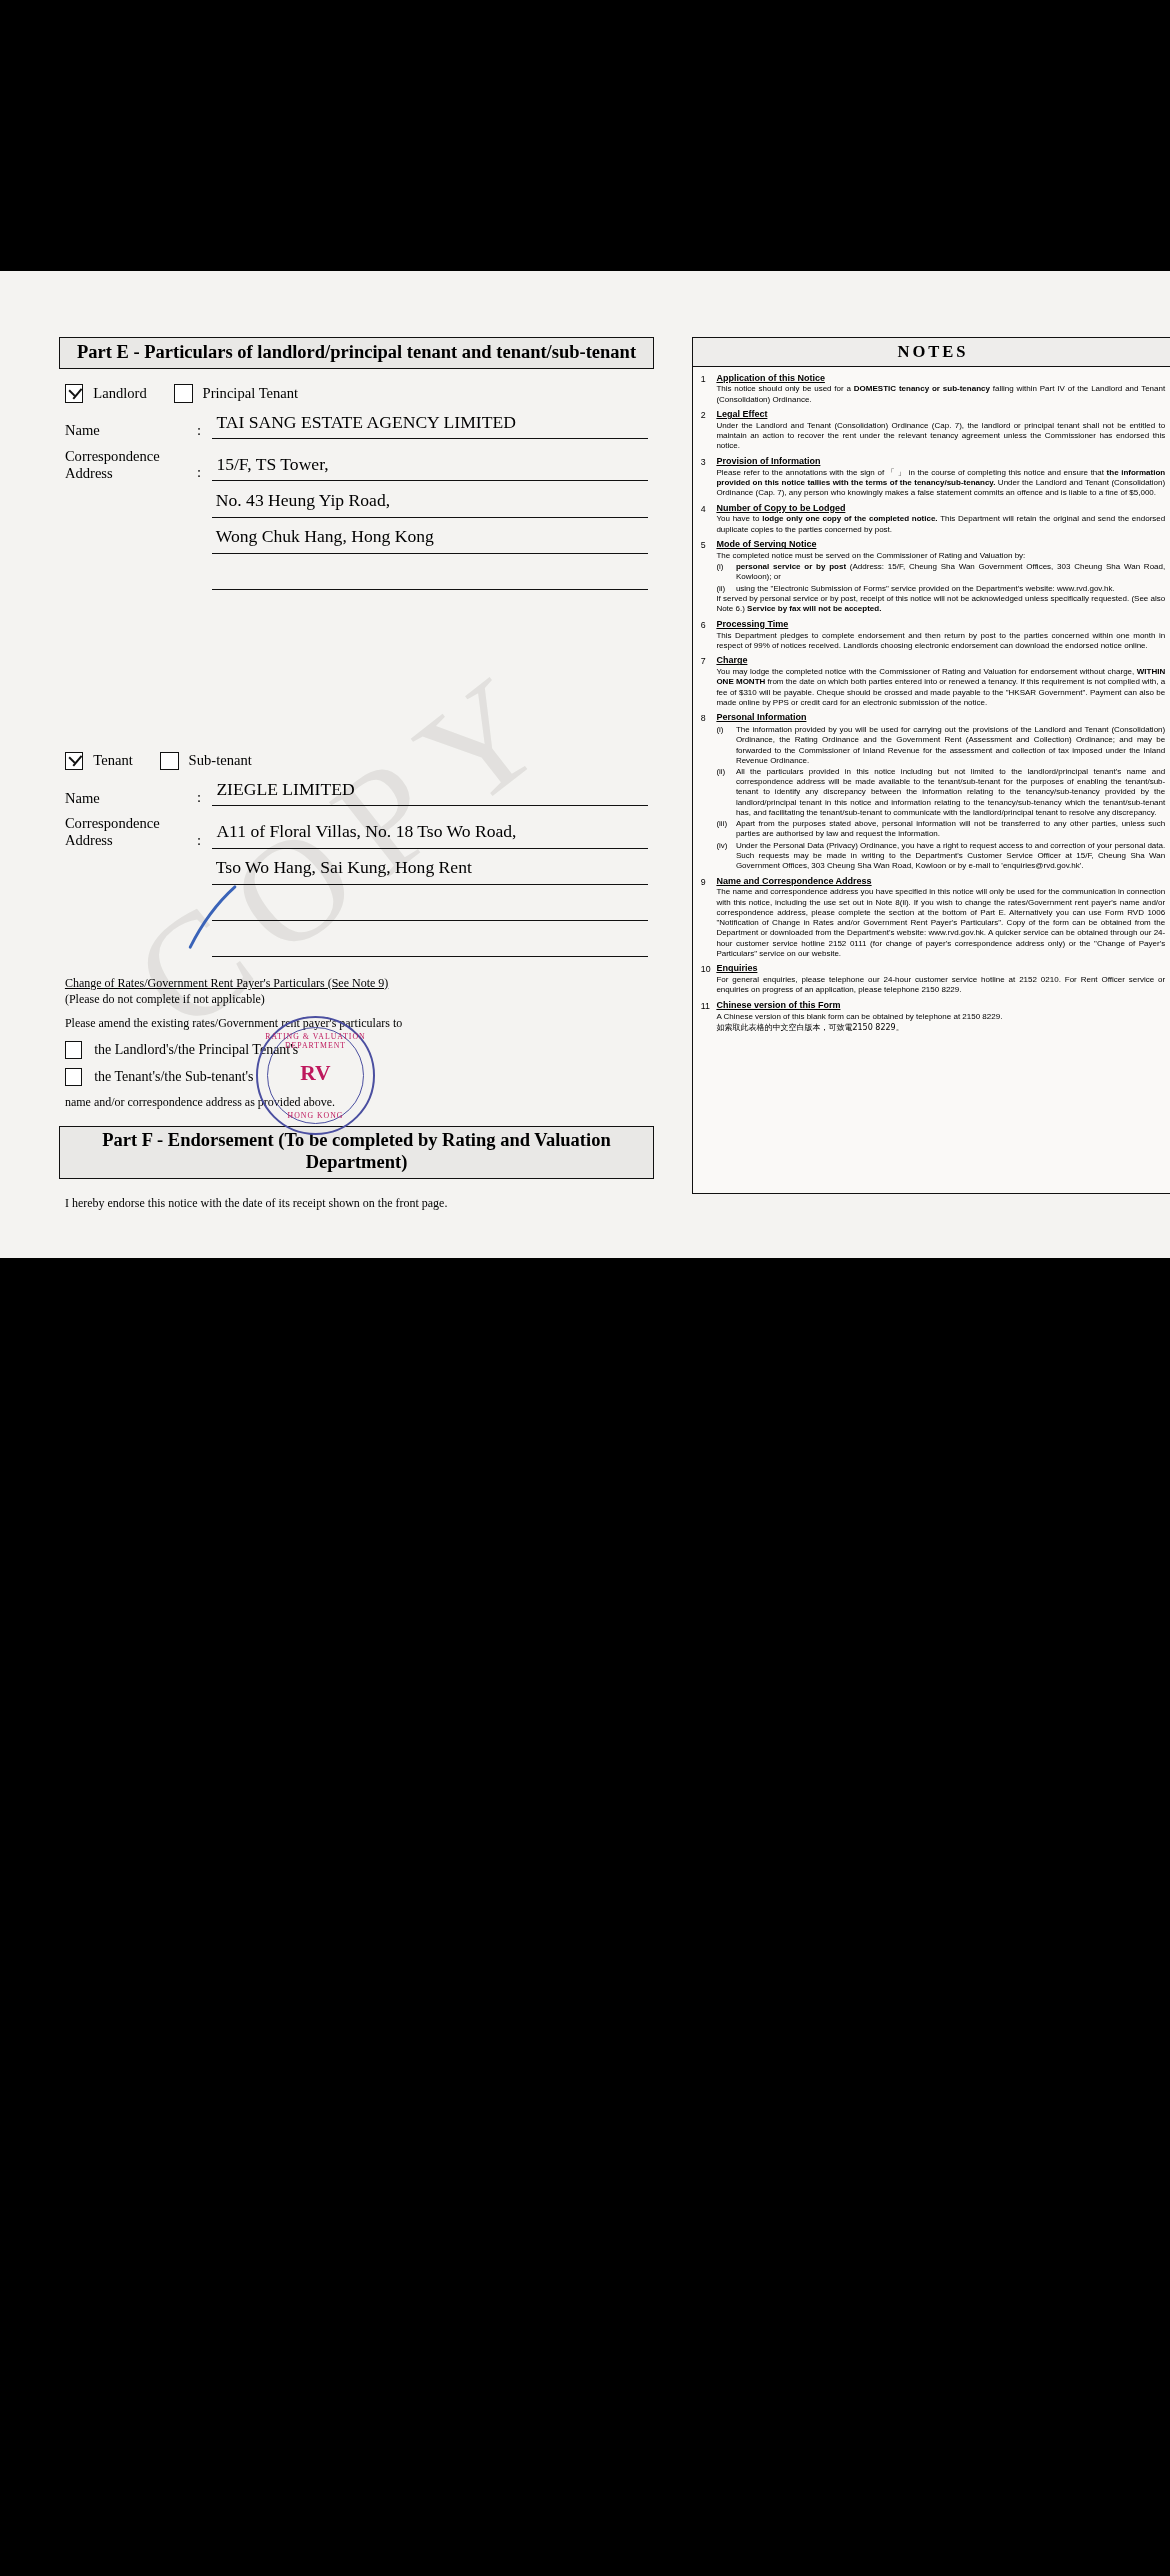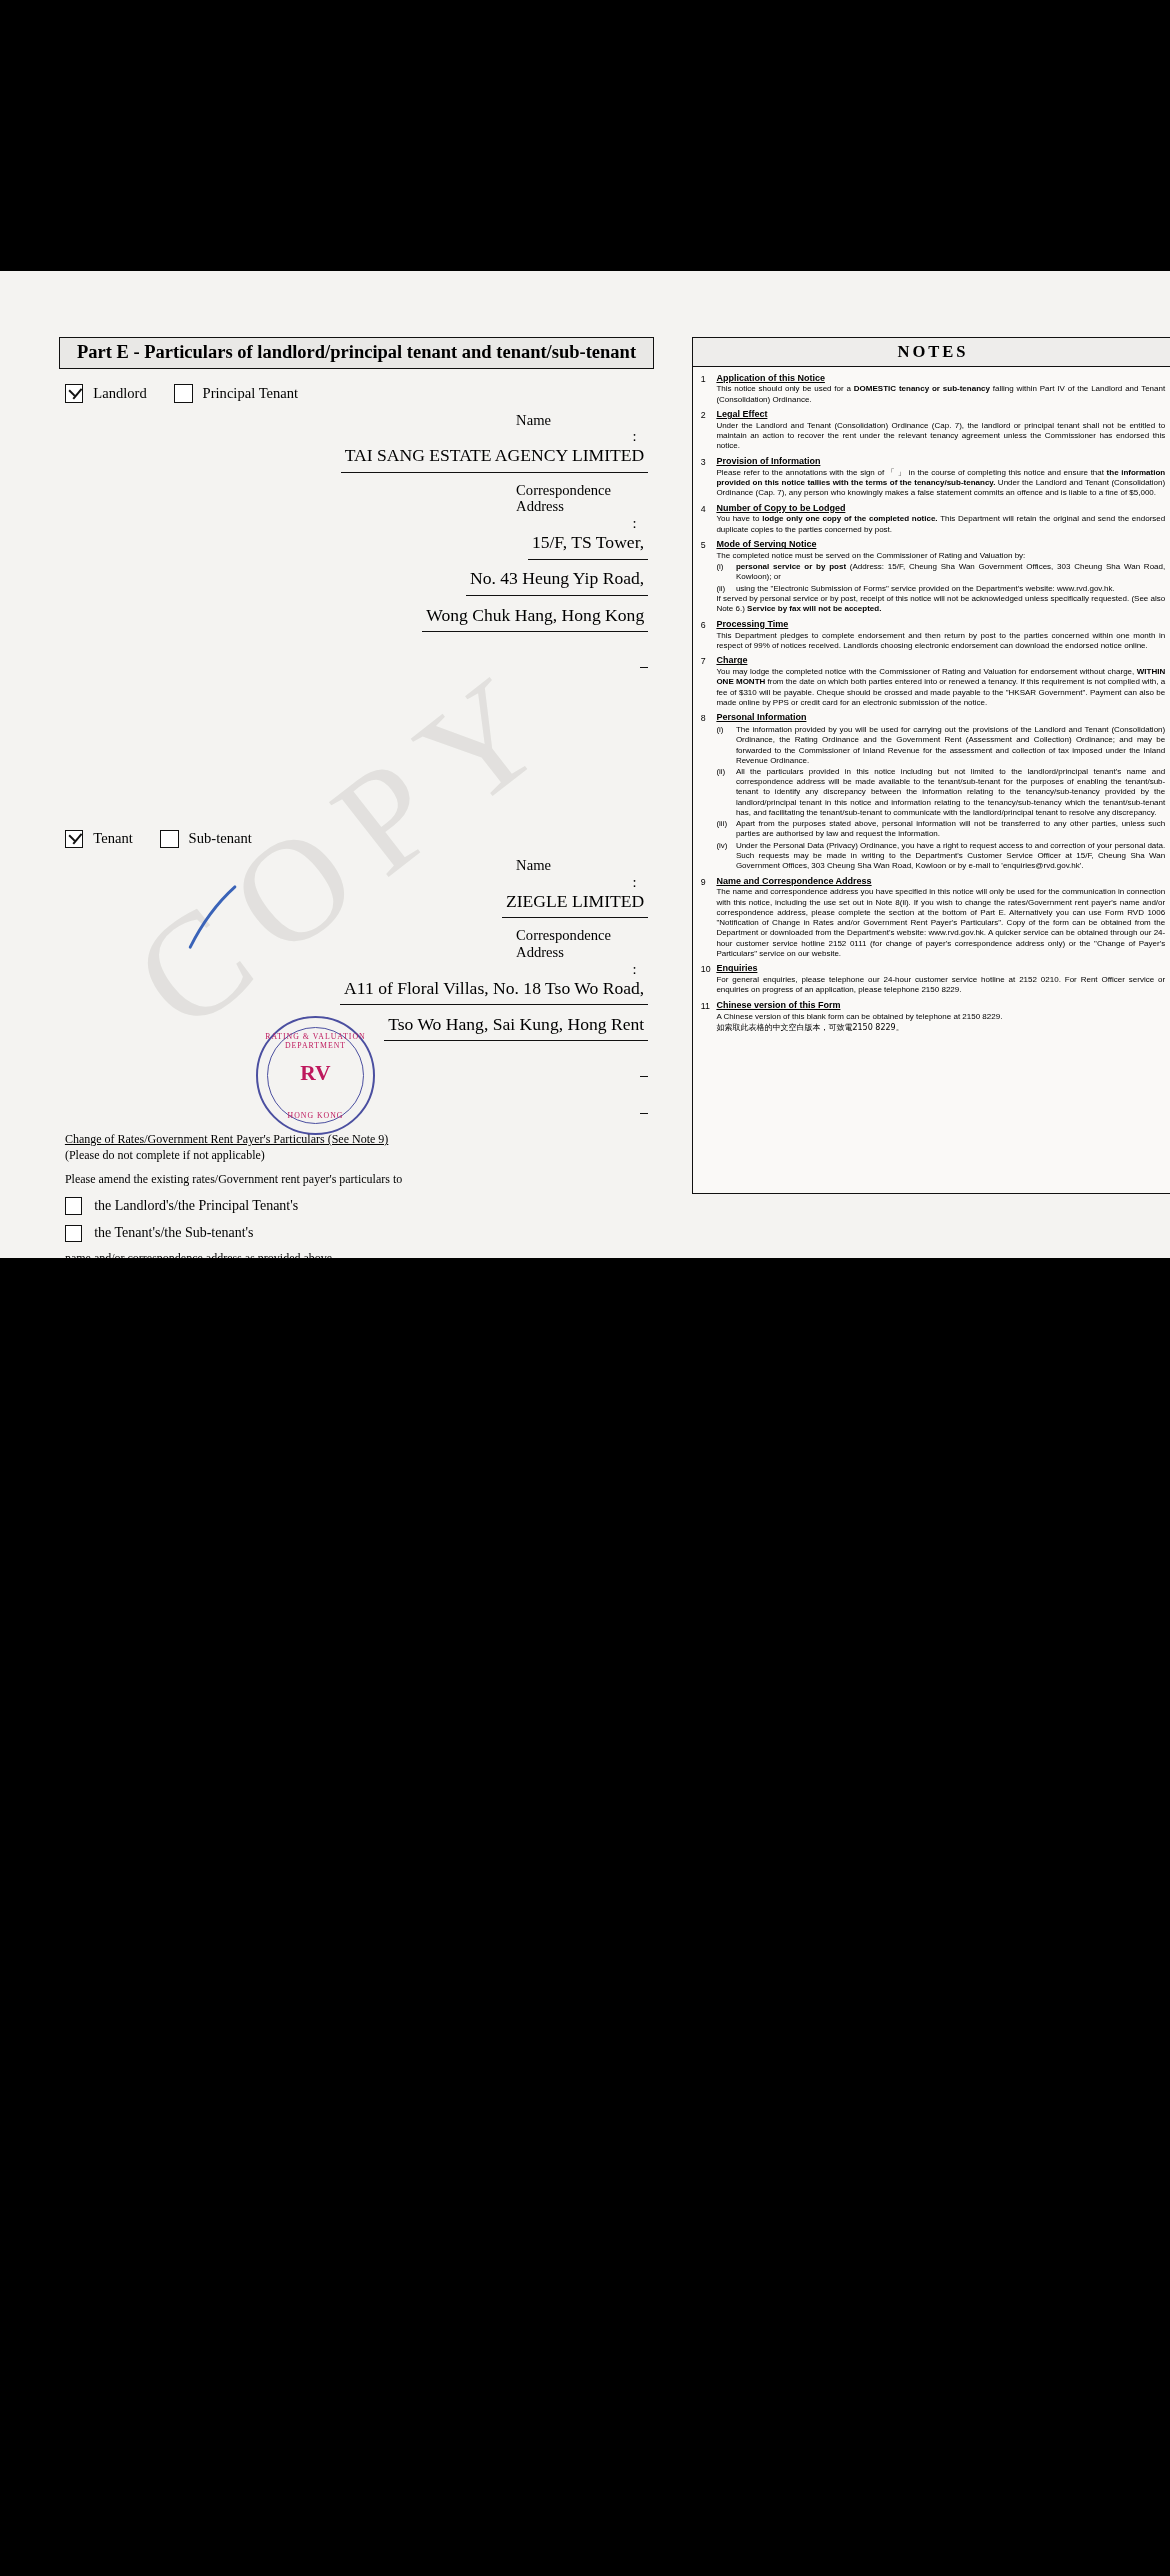--- a/index.html
+++ b/index.html
@@ -15,21 +15,21 @@
   .partbar{border:1.6px solid #111;background:#e9e8e6;padding:3.9px 5.9px;text-align:center;
      font-weight:bold;font-size:18.5px;line-height:1.18;}
   .blk{padding:0 5.9px;}
   .chkrow{display:flex;align-items:center;gap:9.8px;margin-top:15.6px;font-size:14.6px;}
   .cb{width:16.6px;height:16.6px;border:1.5px solid #111;display:inline-block;position:relative;background:#fff;}
   .cb.checked:after{content:"";position:absolute;left:2px;top:6.8px;width:7.8px;height:2px;background:#111;
      transform:rotate(45deg);}
   .cb.checked:before{content:"";position:absolute;left:4.9px;top:7.8px;width:12.7px;height:2px;background:#111;
      transform:rotate(-50deg);}
   .cbl{font-size:14.6px;}
-  .frow{display:flex;align-items:flex-end;margin-top:8.8px;font-size:14.6px;flex-direction:column;}
+  .frow{display:flex;align-items:flex-end;margin-top:8.8px;font-size:14.6px;}
   .flabel{width:132px;font-size:14.6px;line-height:1.15;}
   .fcolon{width:15.6px;text-align:left;}
   .fline{flex:1;border-bottom:1.3px solid #111;min-height:24.4px;padding:0 3.9px 2px 3.9px;
      font-size:17.6px;white-space:nowrap;overflow:hidden;}
   .fline.ctr{}
   .fline.blank{min-height:24.4px;}
   .indent{margin-left:147px;}
   .uline{ text-decoration:underline;}
   .small{font-size:12px;line-height:1.35;}
   .chk2{display:flex;align-items:center;gap:11.7px;margin-top:9.8px;font-size:14px;}

